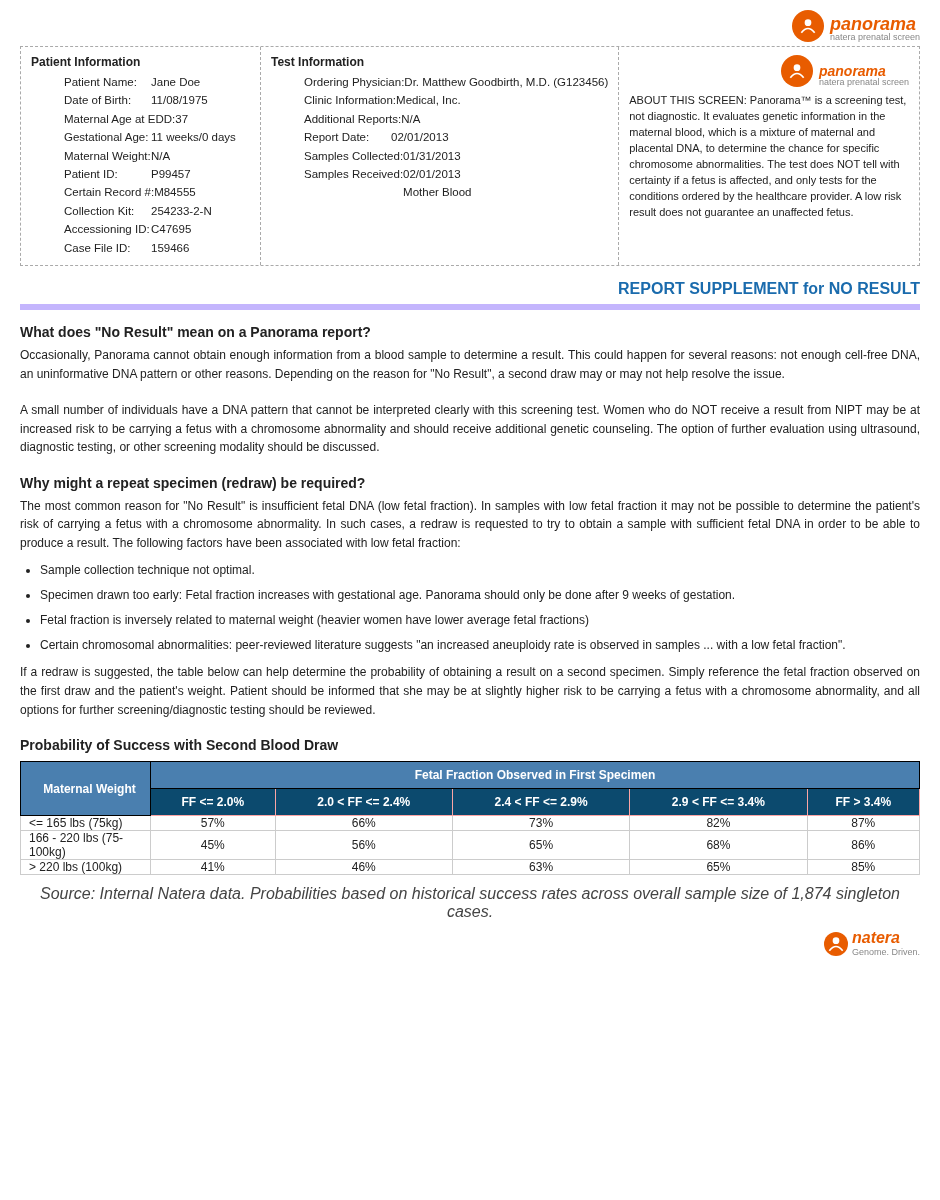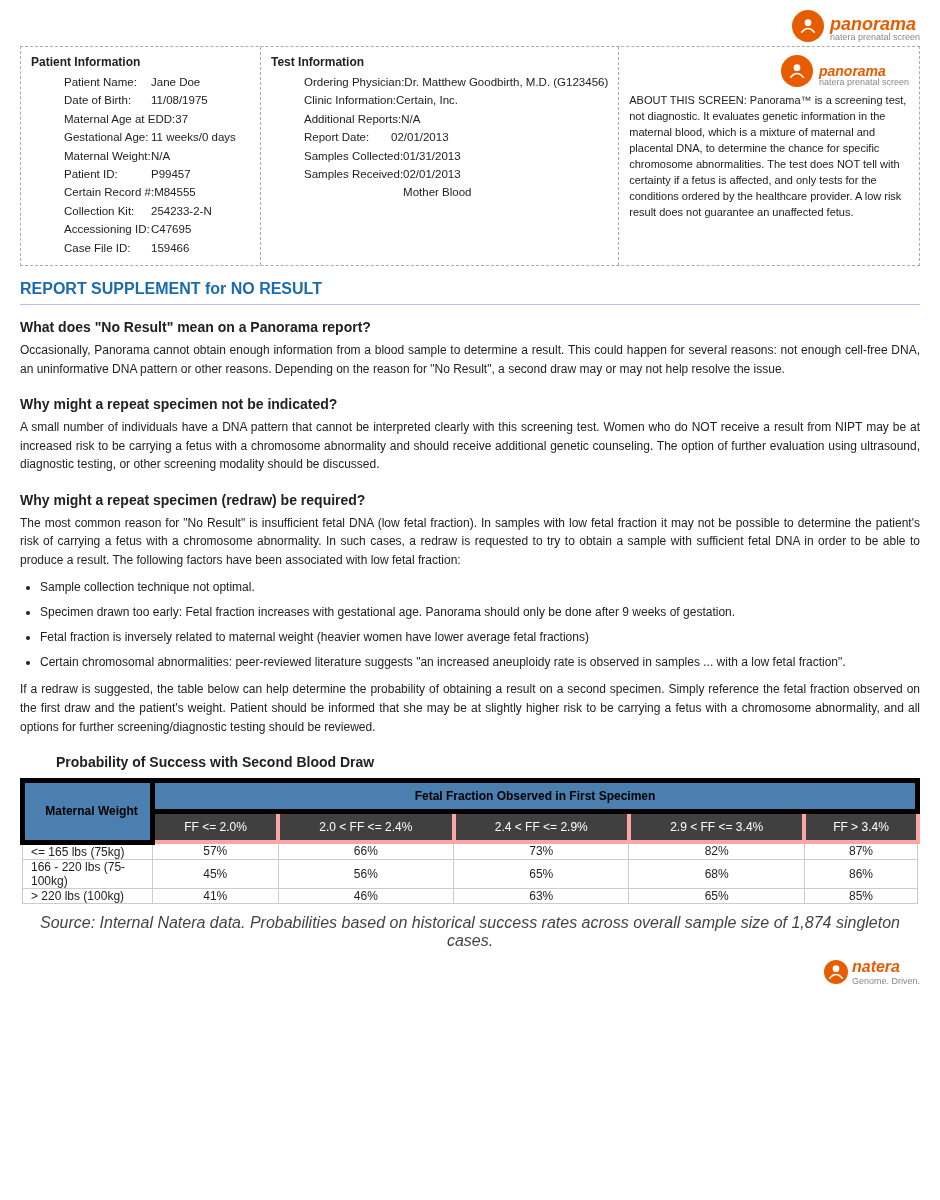--- a/index.html
+++ b/index.html
@@ -79,22 +79,23 @@
       padding-left: 33px;
     }
     .info-value {
       color: #222;
     }
     .report-supplement-title {
       color: #1a6bad;
       font-size: 16px;
       font-weight: bold;
       margin-bottom: 14px;
-      border-bottom: 1px solid #c4b5fd;
+      border-bottom: 6px solid #c4b5fd;
       padding-bottom: 6px;
+      text-align: right;
     }
     .content-section {
       margin-bottom: 18px;
     }
     .content-heading {
       font-size: 14px;
       font-weight: bold;
       margin-bottom: 6px;
     }
     .content-body {
@@ -111,42 +112,41 @@
       margin-bottom: 6px;
       text-align: justify;
     }
     .table-section {
       margin-top: 18px;
     }
     .table-heading {
       font-size: 14px;
       font-weight: bold;
       margin-bottom: 8px;
-      margin-left: 36px;
     }
     .prob-table {
       width: 100%;
       border-collapse: collapse;
       font-size: 12px;
     }
     .prob-table thead tr.header-top td {
       background: #4a7faf;
-      color: #000000;
+      color: #ffffff;
       text-align: center;
       padding: 6px 0;
       font-weight: bold;
-      border: 5px solid #000000;
+      border: 1px solid #000000;
     }
     .prob-table thead tr.header-cols td {
-      background: #404040;
+      background: #0c4a6e;
       color: #fff;
       text-align: center;
       padding: 6px 4px;
-      font-weight: normal;
-      border: 4px solid #fca5a5;
+      font-weight: bold;
+      border: 1px solid #fca5a5;
     }
     .prob-table tbody tr td {
       border: 1px solid #ccc;
       padding: 0 6px;
       text-align: center;
     }
     .prob-table tbody tr td:first-child {
       text-align: left;
       padding-left: 8px;
     }
@@ -241,21 +241,21 @@
   </div>
 
   <div class="test-info">
     <div class="section-title">Test Information</div>
     <div class="info-row">
       <span class="info-label">Ordering Physician:</span>
       <span class="info-value">Dr. Matthew Goodbirth, M.D. (G123456)</span>
     </div>
     <div class="info-row">
       <span class="info-label">Clinic Information:</span>
-      <span class="info-value">Certain, Inc.</span>
+      <span class="info-value">Medical, Inc.</span>
     </div>
     <div class="info-row">
       <span class="info-label">Additional Reports:</span>
       <span class="info-value">N/A</span>
     </div>
     <div class="info-row">
       <span class="info-label">Report Date:</span>
       <span class="info-value">02/01/2013</span>
     </div>
     <div class="info-row">
@@ -291,21 +291,20 @@
 </div>
 
 <div class="report-supplement-title">REPORT SUPPLEMENT for NO RESULT</div>
 
 <div class="content-section">
   <div class="content-heading">What does "No Result" mean on a Panorama report?</div>
   <div class="content-body">Occasionally, Panorama cannot obtain enough information from a blood sample to determine a result. This could happen for several reasons: not enough cell-free DNA, an uninformative DNA pattern or other reasons. Depending on the reason for "No Result", a second draw may or may not help resolve the issue.</div>
 </div>
 
 <div class="content-section">
-  <div class="content-heading">Why might a repeat specimen not be indicated?</div>
   <div class="content-body">A small number of individuals have a DNA pattern that cannot be interpreted clearly with this screening test. Women who do NOT receive a result from NIPT may be at increased risk to be carrying a fetus with a chromosome abnormality and should receive additional genetic counseling. The option of further evaluation using ultrasound, diagnostic testing, or other screening modality should be discussed.</div>
 </div>
 
 <div class="content-section">
   <div class="content-heading">Why might a repeat specimen (redraw) be required?</div>
   <div class="content-body">The most common reason for "No Result" is insufficient fetal DNA (low fetal fraction). In samples with low fetal fraction it may not be possible to determine the patient's risk of carrying a fetus with a chromosome abnormality. In such cases, a redraw is requested to try to obtain a sample with sufficient fetal DNA in order to be able to produce a result. The following factors have been associated with low fetal fraction:</div>
   <ul class="bullet-list">
     <li>Sample collection technique not optimal.</li>
     <li>Specimen drawn too early: Fetal fraction increases with gestational age. Panorama should only be done after 9 weeks of gestation.</li>
     <li>Fetal fraction is inversely related to maternal weight (heavier women have lower average fetal fractions)</li>

